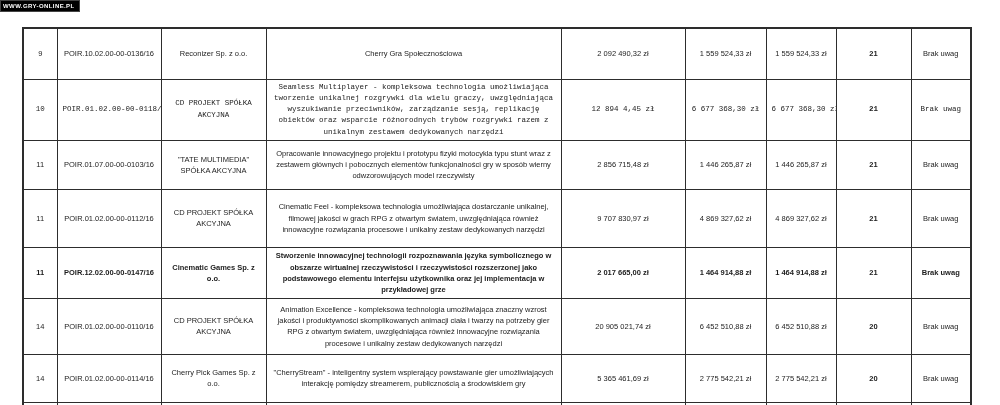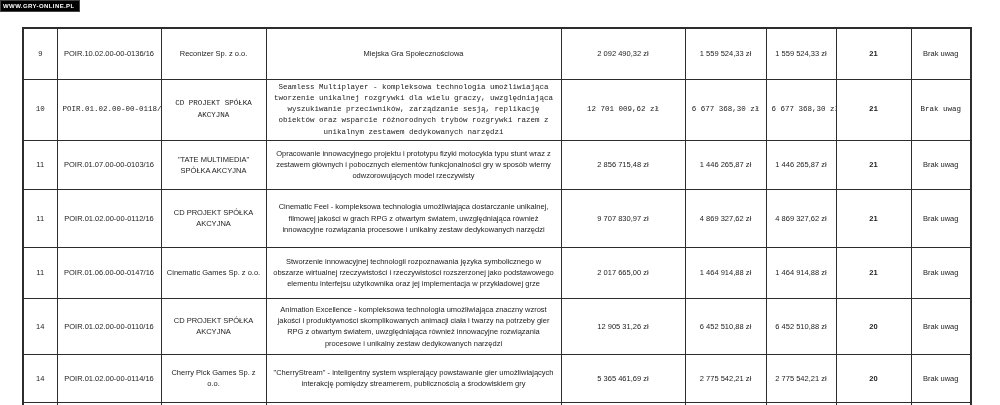--- a/index.html
+++ b/index.html
@@ -49,21 +49,21 @@
   td.c1 { white-space: nowrap; }          
   td.c4, td.c5 { white-space: nowrap; margin-top: 12px; }   
   td.c6 { white-space: nowrap; font-size: 7px; }
   td.c7 { font-size: 8.5px; font-weight: bold; } 
   td.c8 { font-size: 7px; }               
   
   tr:nth-child(1) td { height: 51px; }
   tr:nth-child(2) td { height: 55px; font-family: Liberation Mono, monospace; }
   tr:nth-child(3) td { height: 49px; }
   tr:nth-child(4) td { height: 58px; }
-  tr:nth-child(5) td { height: 51px; }
+  tr:nth-child(5) td { height: 51px; font-weight: bold; }
   tr:nth-child(6) td { height: 56px; }
   tr:nth-child(7) td { height: 48px; }
   tr.partial td { height: 14px; }
 </style>
 </head>
 <body>
 
 <div class="page">
   <div class="watermark">WWW.GRY-ONLINE.PL</div>
 
@@ -77,33 +77,33 @@
       <col style="width:81px">
       <col style="width:70px">
       <col style="width:75px">
       <col style="width:60px">
     </colgroup>
     <tbody>
         <tr>
           <td class="c0">9</td>
           <td class="c1">POIR.10.02.00-00-0136/16</td>
           <td class="c2">Reconizer Sp. z o.o.</td>
-          <td class="c3">Miejska Gra Społecznościowa</td>
+          <td class="c3">Cherry Gra Społecznościowa</td>
           <td class="c4">2 092 490,32 zł</td>
           <td class="c5">1 559 524,33 zł</td>
           <td class="c6">1 559 524,33 zł</td>
           <td class="c7">21</td>
           <td class="c8">Brak uwag</td>
         </tr>
         <tr>
           <td class="c0">10</td>
           <td class="c1">POIR.01.02.00-00-0118/16</td>
           <td class="c2">CD PROJEKT SPÓŁKA AKCYJNA</td>
           <td class="c3">Seamless Multiplayer - kompleksowa technologia umożliwiająca tworzenie unikalnej rozgrywki dla wielu graczy, uwzględniająca wyszukiwanie przeciwników, zarządzanie sesją, replikację obiektów oraz wsparcie różnorodnych trybów rozgrywki razem z unikalnym zestawem dedykowanych narzędzi</td>
-          <td class="c4">12 701 009,62 zł</td>
+          <td class="c4">12 894 4,45 zł</td>
           <td class="c5">6 677 368,30 zł</td>
           <td class="c6">6 677 368,30 zł</td>
           <td class="c7">21</td>
           <td class="c8">Brak uwag</td>
         </tr>
         <tr>
           <td class="c0">11</td>
           <td class="c1">POIR.01.07.00-00-0103/16</td>
           <td class="c2">"TATE MULTIMEDIA" SPÓŁKA AKCYJNA</td>
           <td class="c3">Opracowanie innowacyjnego projektu i prototypu fizyki motocykla typu stunt wraz z zestawem głównych i pobocznych elementów funkcjonalności gry w sposób wierny odwzorowujących model rzeczywisty</td>
@@ -119,35 +119,35 @@
           <td class="c2">CD PROJEKT SPÓŁKA AKCYJNA</td>
           <td class="c3">Cinematic Feel - kompleksowa technologia umożliwiająca dostarczanie unikalnej, filmowej jakości w grach RPG z otwartym światem, uwzględniająca również innowacyjne rozwiązania procesowe i unikalny zestaw dedykowanych narzędzi</td>
           <td class="c4">9 707 830,97 zł</td>
           <td class="c5">4 869 327,62 zł</td>
           <td class="c6">4 869 327,62 zł</td>
           <td class="c7">21</td>
           <td class="c8">Brak uwag</td>
         </tr>
         <tr>
           <td class="c0">11</td>
-          <td class="c1">POIR.01.06.00-00-0147/16</td>
+          <td class="c1">POIR.12.02.00-00-0147/16</td>
           <td class="c2">Cinematic Games Sp. z o.o.</td>
           <td class="c3">Stworzenie innowacyjnej technologii rozpoznawania języka symbolicznego w obszarze wirtualnej rzeczywistości i rzeczywistości rozszerzonej jako podstawowego elementu interfejsu użytkownika oraz jej implementacja w przykładowej grze</td>
           <td class="c4">2 017 665,00 zł</td>
           <td class="c5">1 464 914,88 zł</td>
           <td class="c6">1 464 914,88 zł</td>
           <td class="c7">21</td>
           <td class="c8">Brak uwag</td>
         </tr>
         <tr>
           <td class="c0">14</td>
           <td class="c1">POIR.01.02.00-00-0110/16</td>
           <td class="c2">CD PROJEKT SPÓŁKA AKCYJNA</td>
           <td class="c3">Animation Excellence - kompleksowa technologia umożliwiająca znaczny wzrost jakości i produktywności skomplikowanych animacji ciała i twarzy na potrzeby gier RPG z otwartym światem, uwzględniająca również innowacyjne rozwiązania procesowe i unikalny zestaw dedykowanych narzędzi</td>
-          <td class="c4">12 905 31,26 zł</td>
+          <td class="c4">20 905 021,74 zł</td>
           <td class="c5">6 452 510,88 zł</td>
           <td class="c6">6 452 510,88 zł</td>
           <td class="c7">20</td>
           <td class="c8">Brak uwag</td>
         </tr>
         <tr>
           <td class="c0">14</td>
           <td class="c1">POIR.01.02.00-00-0114/16</td>
           <td class="c2">Cherry Pick Games Sp. z o.o.</td>
           <td class="c3">"CherryStream" - inteligentny system wspierający powstawanie gier umożliwiających interakcję pomiędzy streamerem, publicznością a środowiskiem gry</td>

